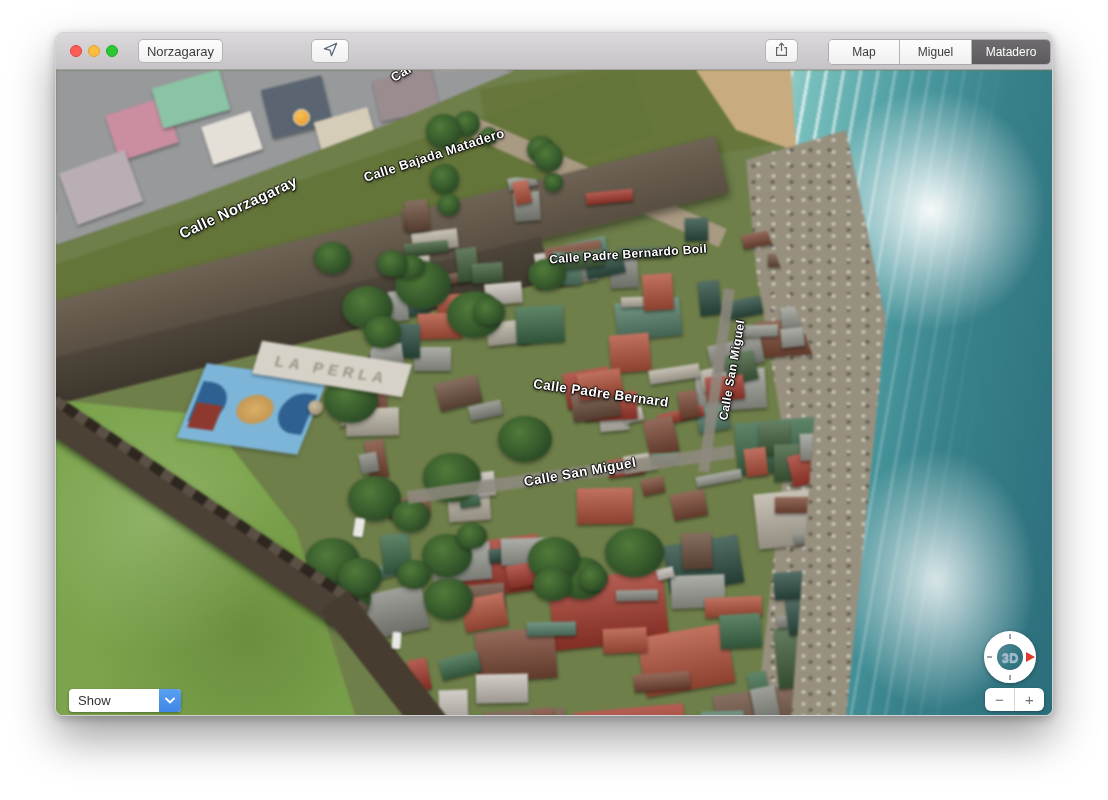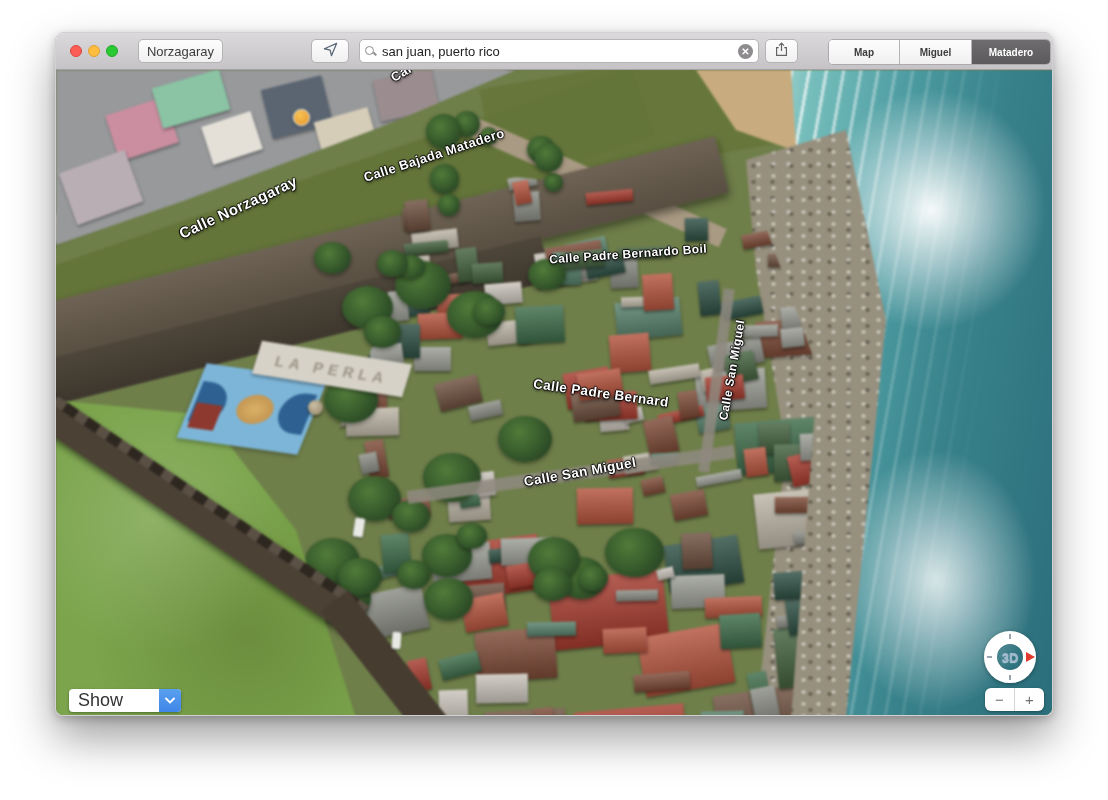--- a/index.html
+++ b/index.html
@@ -24,22 +24,22 @@
     border:1px solid #b5b3b5;border-radius:5px;box-sizing:border-box;display:flex;align-items:center;padding:0 5px;}
   .searchbox input{flex:1;border:none;outline:none;font-size:13px;color:#222;background:transparent;
     font-family:"Liberation Sans",sans-serif;margin-left:4px;}
   .mag{width:11px;height:11px;position:relative;flex:0 0 auto;}
   .mag::before{content:"";position:absolute;left:0;top:0;width:7px;height:7px;border:1.4px solid #8e8c8e;border-radius:50%;}
   .mag::after{content:"";position:absolute;left:7.5px;top:7.5px;width:4px;height:1.6px;background:#8e8c8e;transform:rotate(45deg);}
   .clearbtn{flex:0 0 auto;width:15px;height:15px;border-radius:50%;background:#8e8c8e;color:#fff;
     font-size:10px;line-height:15px;text-align:center;font-weight:700;}
   .segmented{position:absolute;left:772px;top:6px;height:24px;display:flex;border:1px solid #acaaac;
     border-radius:5px;overflow:hidden;background:#f6f5f6;}
-  .seg{height:100%;display:flex;align-items:center;justify-content:center;font-size:10px;color:#3c3c3c;
-    border-right:1px solid #b5b3b5;box-sizing:border-box;background:linear-gradient(#fdfdfd,#f1f0f1);font-weight:bold;}
+  .seg{height:100%;display:flex;align-items:center;justify-content:center;font-size:12px;color:#3c3c3c;
+    border-right:1px solid #b5b3b5;box-sizing:border-box;background:linear-gradient(#fdfdfd,#f1f0f1);}
   .seg:last-child{border-right:none;}
   .seg.sel{background:linear-gradient(#6e6c6e,#5c5a5c);color:#fff;}
   
   .map{position:relative;width:998px;height:648px;background:#6f7f4a;overflow:hidden;}
   .scene{position:absolute;inset:0;filter:blur(0.8px) saturate(1.05);}
   .layer{position:absolute;}
   .city{left:0;top:0;width:460px;height:200px;background:#97999b;
     clip-path:polygon(0 0,460px 0,330px 55px,130px 130px,0 175px);}
   .blk{position:absolute;border-radius:1px;box-shadow:0 2px 3px rgba(0,0,0,.35);}
   .grass-top{left:-30px;top:205px;width:640px;height:72px;background:#64753c;transform:rotate(-19deg);transform-origin:left top;}
@@ -98,21 +98,21 @@
   .poi{position:absolute;left:237px;top:39px;width:17px;height:17px;border-radius:50%;
     background:radial-gradient(circle at 40% 35%,#f6c35a,#df8f2a);border:1.5px solid #fff;box-sizing:border-box;
     box-shadow:0 1px 3px rgba(0,0,0,.4);}
   
   .labels{position:absolute;inset:0;pointer-events:none;}
   .street-label{position:absolute;color:#fff;font-weight:700;white-space:nowrap;letter-spacing:.4px;
     text-shadow:1px 0 1px rgba(0,0,0,.85),-1px 0 1px rgba(0,0,0,.85),0 1px 1px rgba(0,0,0,.85),0 -1px 1px rgba(0,0,0,.85),0 2px 3px rgba(0,0,0,.6);}
   
   .show-ctl{position:absolute;left:13px;top:619px;width:112px;height:23px;display:flex;border-radius:4px;
     overflow:hidden;box-shadow:0 1px 3px rgba(0,0,0,.35);background:#fff;}
-  .show-ctl .txt{flex:1;font-size:18px;color:#333;display:flex;align-items:center;padding-left:9px;}
+  .show-ctl .txt{flex:1;font-size:13px;color:#333;display:flex;align-items:center;padding-left:9px;}
   .show-ctl .dd{width:22px;background:linear-gradient(#5aa0f0,#3f86e8);display:flex;align-items:center;justify-content:center;}
   .compass{position:absolute;left:928px;top:561px;width:52px;height:52px;}
   .compass .ring{position:absolute;inset:0;border:13px solid #fff;border-radius:50%;box-sizing:border-box;
     box-shadow:0 1px 4px rgba(0,0,0,.35),inset 0 0 2px rgba(0,0,0,.2);}
   .compass .lab{position:absolute;inset:0;display:flex;align-items:center;justify-content:center;
     font-size:13px;font-weight:700;color:#9fb6cf;text-shadow:0 1px 1px rgba(255,255,255,.7);}
   .compass .needle{position:absolute;right:1px;top:21px;width:0;height:0;
     border-top:5px solid transparent;border-bottom:5px solid transparent;border-left:9px solid #e0392e;}
   .compass .tick{position:absolute;background:#9aa4ae;}
   .tick.t{left:25px;top:3px;width:2px;height:5px;}
@@ -136,25 +136,20 @@
     <div class="tb-btn directions">Norzagaray</div>
 
     <div class="tb-btn locbtn">
       <span>
         <svg width="15" height="15" viewBox="0 0 16 16">
             <path d="M14.5 1.5 L1.5 7.2 L7.6 8.6 L9 14.6 Z" fill="none" stroke="#5b6b7a" stroke-width="1.4" stroke-linejoin="round"></path>
           </svg>
       </span>
     </div>
 
-    <div class="searchbox">
-      <span class="mag"></span>
-      <input value="san juan, puerto rico" style="">
-      <span class="clearbtn">✕</span>
-    </div>
 
     <div class="tb-btn sharebtn">
       <span>
         <svg width="13" height="15" viewBox="0 0 14 16">
           <path d="M4 6 H1.7 V14.3 H12.3 V6 H10" fill="none" stroke="#636363" stroke-width="1.3"></path>
           <path d="M7 1.2 V9.5 M4.3 3.8 L7 1.2 L9.7 3.8" fill="none" stroke="#636363" stroke-width="1.3"></path>
         </svg>
       </span>
     </div>
 

